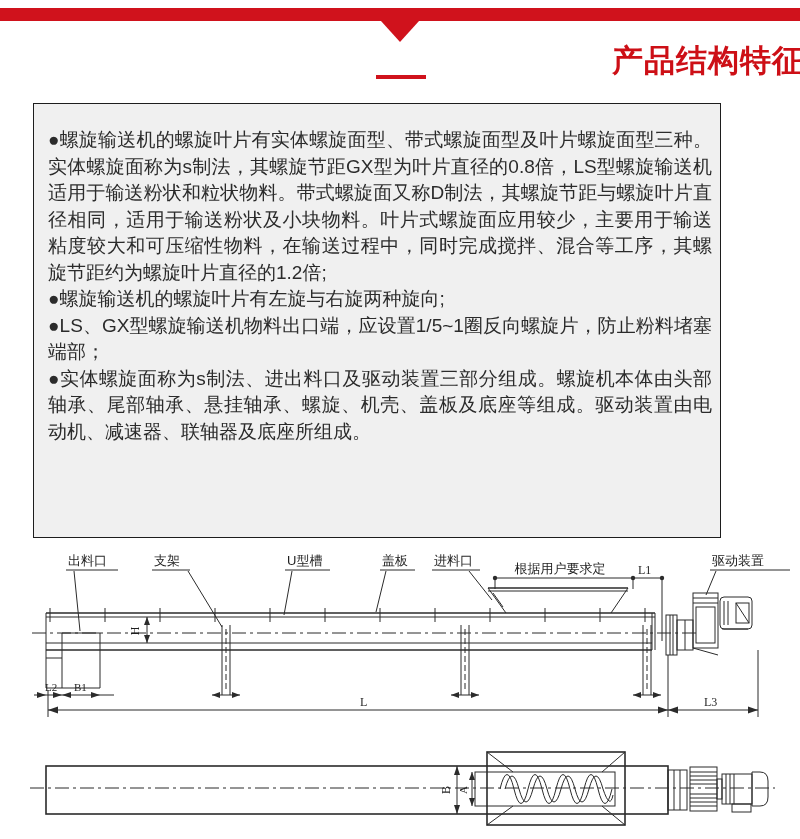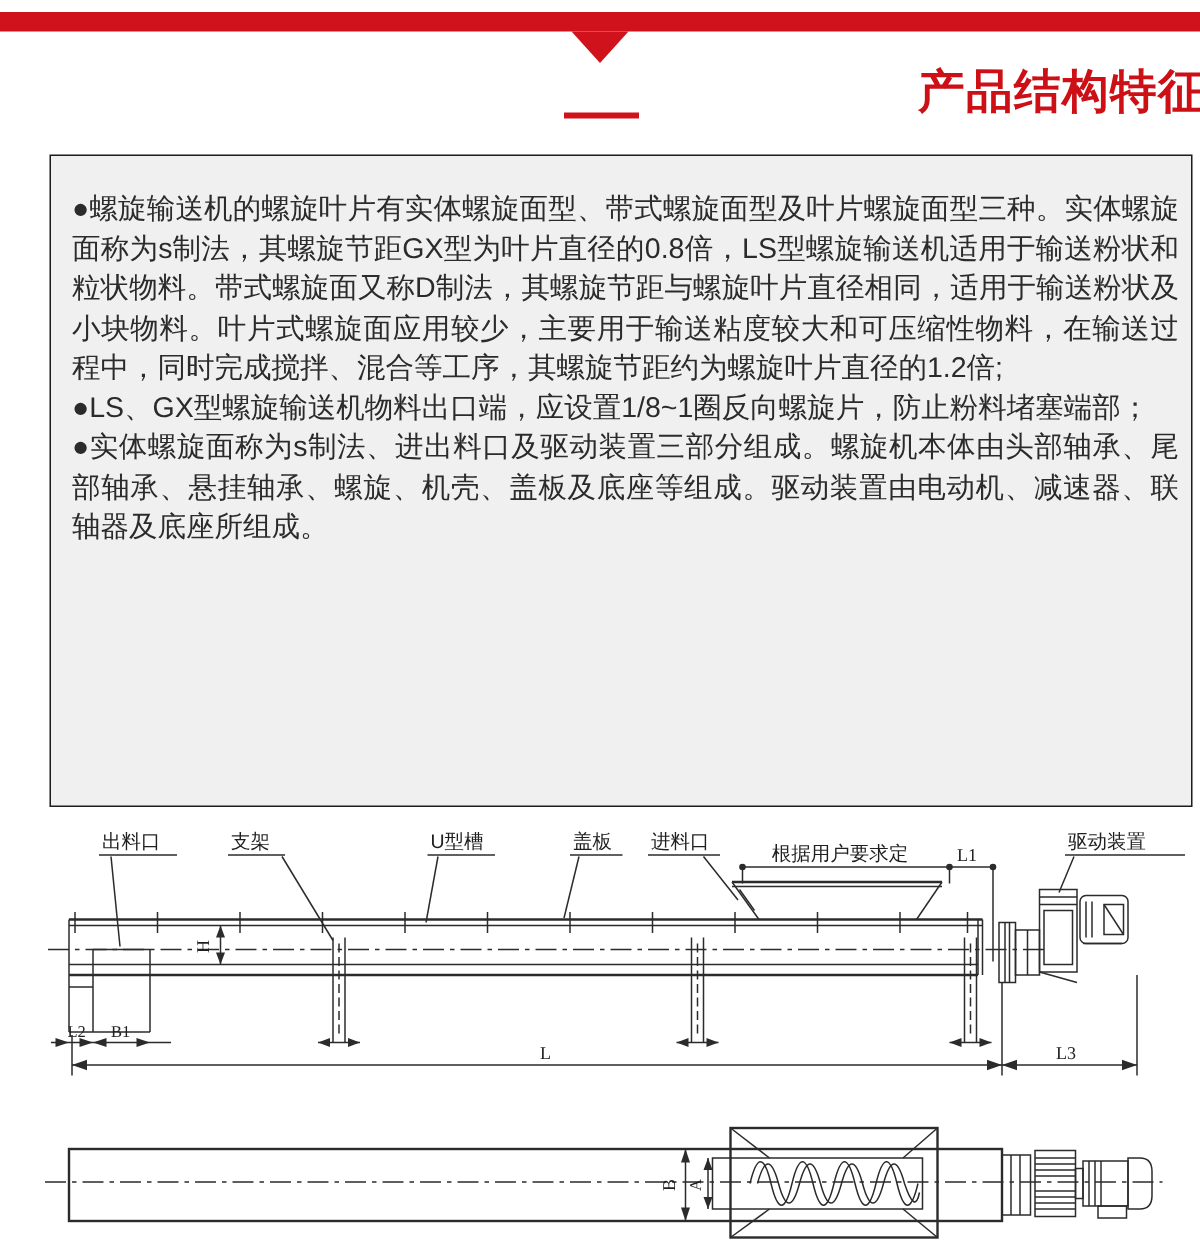--- a/index.html
+++ b/index.html
@@ -8,21 +8,21 @@
   
   .accent-bar{position:absolute;left:0;top:8px;width:800px;height:13px;background:#d0121c;}
   .accent-arrow{position:absolute;left:381px;top:21px;width:0;height:0;
         border-left:19px solid transparent;border-right:19px solid transparent;
         border-top:21px solid #d0121c;}
   .page-title{position:absolute;left:0;top:36px;width:800px;text-align:right;
         font-family:"Liberation Serif",serif;font-weight:bold;font-size:31px;
         color:#cd0f16;letter-spacing:1px;margin:4px;}
   .title-underline{position:absolute;left:376px;top:75px;width:50px;height:4px;background:#d0121c;}
   
-  .info-box{position:absolute;left:33px;top:103px;width:762px;height:435px;box-sizing:border-box;
+  .info-box{position:absolute;left:33px;top:103px;width:688px;height:435px;box-sizing:border-box;
         background:#f0f0f0;border:1px solid #1d1d1d;padding:23px 8px 0 14px;}
   .info-box p{margin:0;font-size:19px;line-height:26.5px;color:#2b2b2b;letter-spacing:0px;
         text-align:justify;}
   
   .diagram{position:absolute;}
   svg text{fill:#1f1f1f;}
   .cjk{font-family:"Liberation Sans",sans-serif;font-size:13px;}
   .dim{font-family:"Liberation Serif",serif;font-size:12px;}
   .dimsm{font-family:"Liberation Serif",serif;font-size:11px;}
   .ln{stroke:#2b2b2b;stroke-width:1;fill:none;}
@@ -36,21 +36,22 @@
 
 <div class="page">
 
   <div class="accent-bar"></div>
   <div class="accent-arrow"></div>
   <h1 class="page-title">产品结构特征</h1>
   <div class="title-underline"></div>
 
   <div class="info-box">
     <p>●螺旋输送机的螺旋叶片有实体螺旋面型、带式螺旋面型及叶片螺旋面型三种。实体螺旋面称为s制法，其螺旋节距GX型为叶片直径的0.8倍，LS型螺旋输送机适用于输送粉状和粒状物料。带式螺旋面又称D制法，其螺旋节距与螺旋叶片直径相同，适用于输送粉状及小块物料。叶片式螺旋面应用较少，主要用于输送粘度较大和可压缩性物料，在输送过程中，同时完成搅拌、混合等工序，其螺旋节距约为螺旋叶片直径的1.2倍;</p>
-    <p>●LS、GX型螺旋输送机物料出口端，应设置1/8~1圈反向螺旋片，防止粉料堵塞端部；</p>
+    <p>●螺旋输送机的螺旋叶片有左旋与右旋两种旋向;</p>
+    <p>●LS、GX型螺旋输送机物料出口端，应设置1/5~1圈反向螺旋片，防止粉料堵塞端部；</p>
     <p>●实体螺旋面称为s制法、进出料口及驱动装置三部分组成。螺旋机本体由头部轴承、尾部轴承、悬挂轴承、螺旋、机壳、盖板及底座等组成。驱动装置由电动机、减速器、联轴器及底座所组成。</p>
   </div>
 
   <svg class="diagram" style="left:30px;top:545px;" width="760" height="192" viewBox="0 0 760 192">
 
     <text class="cjk" x="38" y="20">出料口</text>
     <line class="ln" x1="36" y1="25" x2="88" y2="25"></line>
     <line class="ln" x1="44" y1="26" x2="50" y2="86"></line>
 
     <text class="cjk" x="124" y="20">支架</text>

